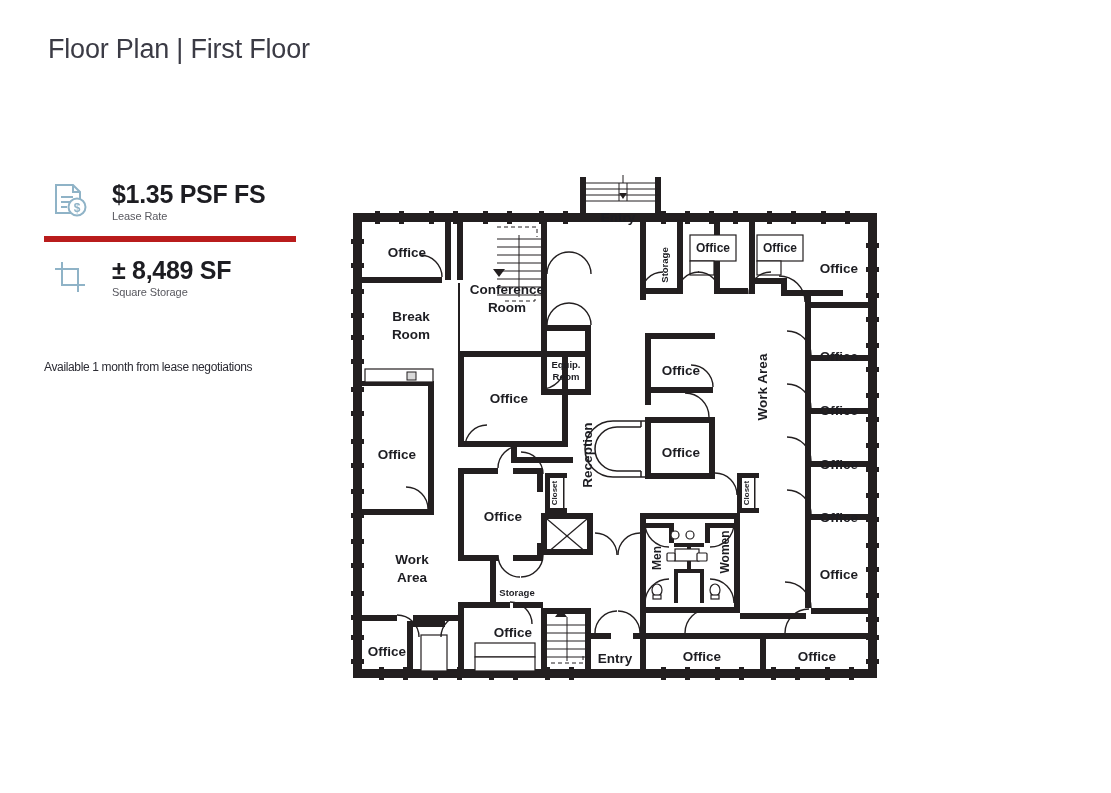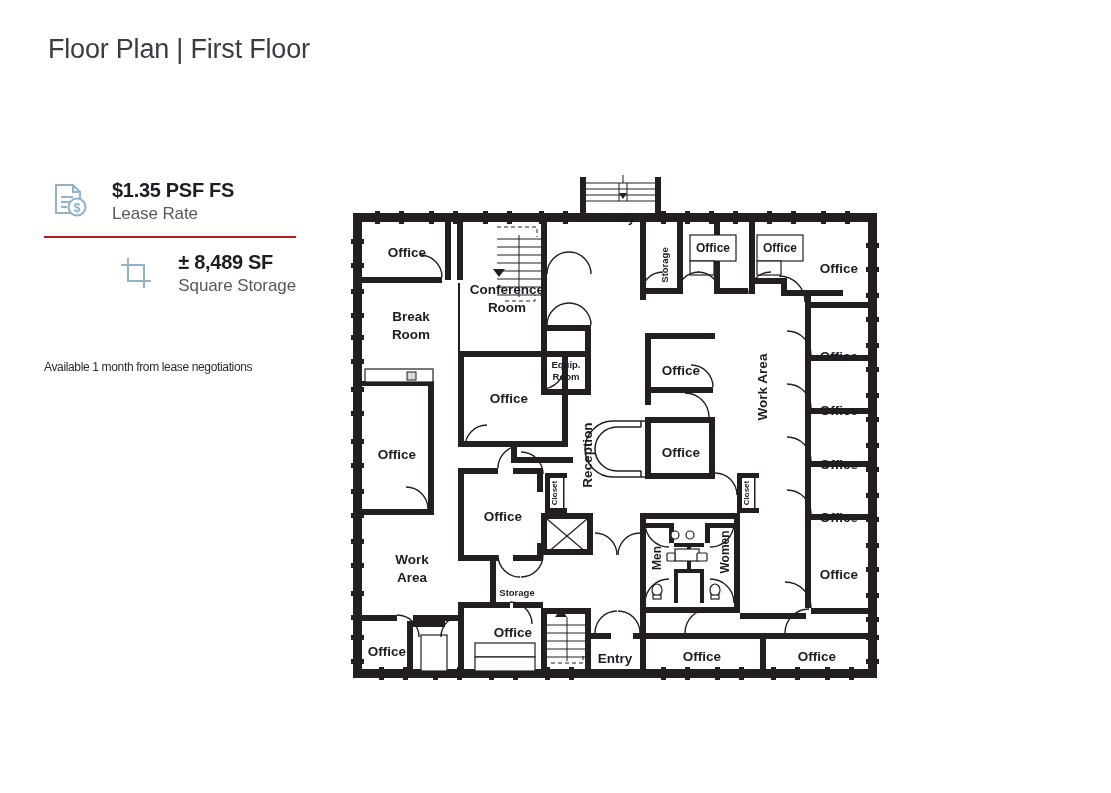--- a/index.html
+++ b/index.html
@@ -27,43 +27,42 @@
     left:44px; top:166px;
     width:252px;
   }
   .stat-row{
     display:flex;
     align-items:center;
     height:70px;
     position:relative;
   }
   .stat-row + .stat-row{
-    border-top:2px solid #b91c1c;
-    justify-content:flex-end;
+    border-top:6px solid #b91c1c;
   }
   .stat-icon{
     width:52px;
     flex:0 0 52px;
     display:flex;
     align-items:center;
     justify-content:center;
   }
   .stat-text{
     padding-left:16px;
   }
   .stat-value{
-    font-size:20px;
+    font-size:25px;
     font-weight:bold;
     color:#1d1d22;
     letter-spacing:-0.3px;
     line-height:1.15;
     white-space:nowrap;
   }
   .stat-label{
-    font-size:17px;
+    font-size:11px;
     color:#58585f;
     margin-top:2px;
     letter-spacing:-0.1px;
     white-space:nowrap;
   }
   #availability{
     position:absolute;
     left:44px; top:360px;
     font-size:12px;
     font-weight:normal;

